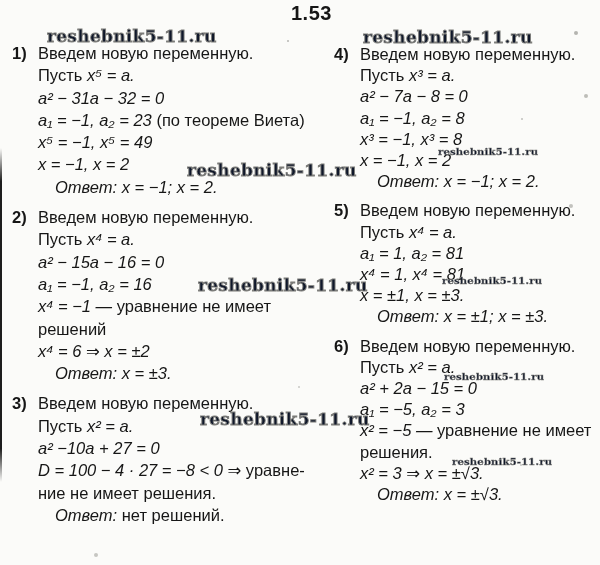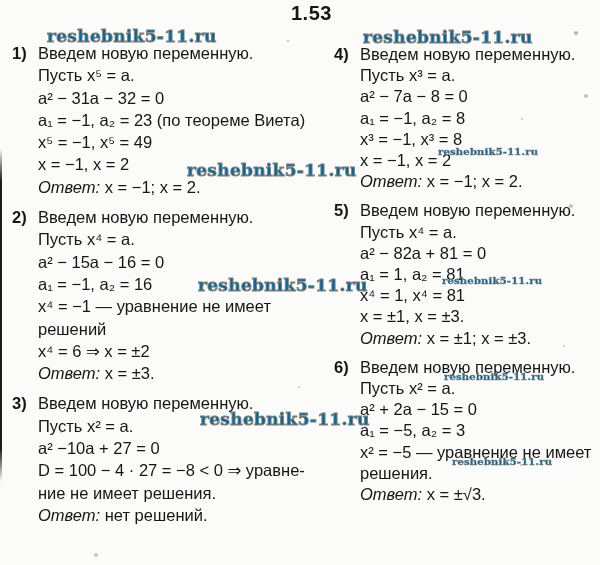--- a/index.html
+++ b/index.html
@@ -5,25 +5,25 @@
   html,body{margin:0;padding:0;background:#e8e8e6;}
   .page{position:relative;width:600px;height:565px;background:#fbfbf9;overflow:hidden;
         font-family:"Liberation Sans","DejaVu Sans",sans-serif;color:#161616;}
   .title{position:absolute;left:291px;top:2px;font-size:20px;font-weight:bold;letter-spacing:.5px;}
   .col{position:absolute;font-size:16.5px;}
   .col-left{left:12px;top:42px;width:322px;line-height:22.3px;}
   .col-right{left:334px;top:44px;width:264px;line-height:21.2px;}
   .prob{display:flex;margin-bottom:8px;}
   .pnum{flex:none;width:26px;font-weight:bold;}
   .plines{flex:1;}
-  .math{margin-top:12px;}
-  .ans .pre{font-style:italic;}
+  .math{font-style:italic;margin-top:12px;}
+  .ans .pre{font-style:italic;margin-left:17px;}
   
   .wm{position:absolute;font-family:"DejaVu Serif","Liberation Serif",serif;font-weight:bold;
-      color:#0369a1;-webkit-text-stroke:0.9px #7d7d7a;letter-spacing:.3px;white-space:nowrap;z-index:5;}
+      color:#0f172a;-webkit-text-stroke:0.9px #7d7d7a;letter-spacing:.3px;white-space:nowrap;z-index:5;}
   .wm-lg{font-size:17px;}
   .wm-sm{font-size:10px;-webkit-text-stroke:0.5px #7d7d7a;letter-spacing:.2px;}
   .wm1{left:47px;top:26px;}
   .wm2{left:363px;top:27px;}
   .wm3{left:187px;top:160px;}
   .wm4{left:198px;top:275px;}
   .wm5{left:200px;top:409px;}
   .wm6{left:438px;top:146px;}
   .wm7{left:442px;top:275px;}
   .wm8{left:444px;top:371px;}
@@ -112,36 +112,36 @@
         <div class="ln"><span class="pre"></span><span class="math">x = −1, x = 2</span><span class="post"></span></div>
         <div class="ln ans"><span class="pre">Ответ: </span><span class="math">x = −1; x = 2.</span><span class="post"></span></div>
       </div>
     </div>
 
     <div class="prob">
       <div class="pnum">5)</div>
       <div class="plines">
         <div class="ln"><span class="pre">Введем новую переменную.</span><span class="math"></span><span class="post"></span></div>
         <div class="ln"><span class="pre">Пусть </span><span class="math">x⁴ = a.</span><span class="post"></span></div>
-        <div class="ln"><span class="pre"></span><span class="math">a² − 82a + 81 = 0</span><span class="post"></span></div>
         <div class="ln"><span class="pre"></span><span class="math">a₁ = 1, a₂ = 81</span><span class="post"></span></div>
         <div class="ln"><span class="pre"></span><span class="math">x⁴ = 1, x⁴ = 81</span><span class="post"></span></div>
         <div class="ln"><span class="pre"></span><span class="math">x = ±1, x = ±3.</span><span class="post"></span></div>
         <div class="ln ans"><span class="pre">Ответ: </span><span class="math">x = ±1; x = ±3.</span><span class="post"></span></div>
       </div>
     </div>
 
     <div class="prob">
       <div class="pnum">6)</div>
       <div class="plines">
         <div class="ln"><span class="pre">Введем новую переменную.</span><span class="math"></span><span class="post"></span></div>
         <div class="ln"><span class="pre">Пусть </span><span class="math">x² = a.</span><span class="post"></span></div>
         <div class="ln"><span class="pre"></span><span class="math">a² + 2a − 15 = 0</span><span class="post"></span></div>
         <div class="ln"><span class="pre"></span><span class="math">a₁ = −5, a₂ = 3</span><span class="post"></span></div>
         <div class="ln"><span class="pre"></span><span class="math">x² = −5 — </span><span class="post">уравнение не имеет</span></div>
         <div class="ln"><span class="pre">решения.</span><span class="math"></span><span class="post"></span></div>
+        <div class="ln"><span class="pre"></span><span class="math">x² = 3 ⇒ x = ±√3.</span><span class="post"></span></div>
         <div class="ln ans"><span class="pre">Ответ: </span><span class="math">x = ±√3.</span><span class="post"></span></div>
       </div>
     </div>
 
   </div>
 
 </div>
 
 </body></html>

